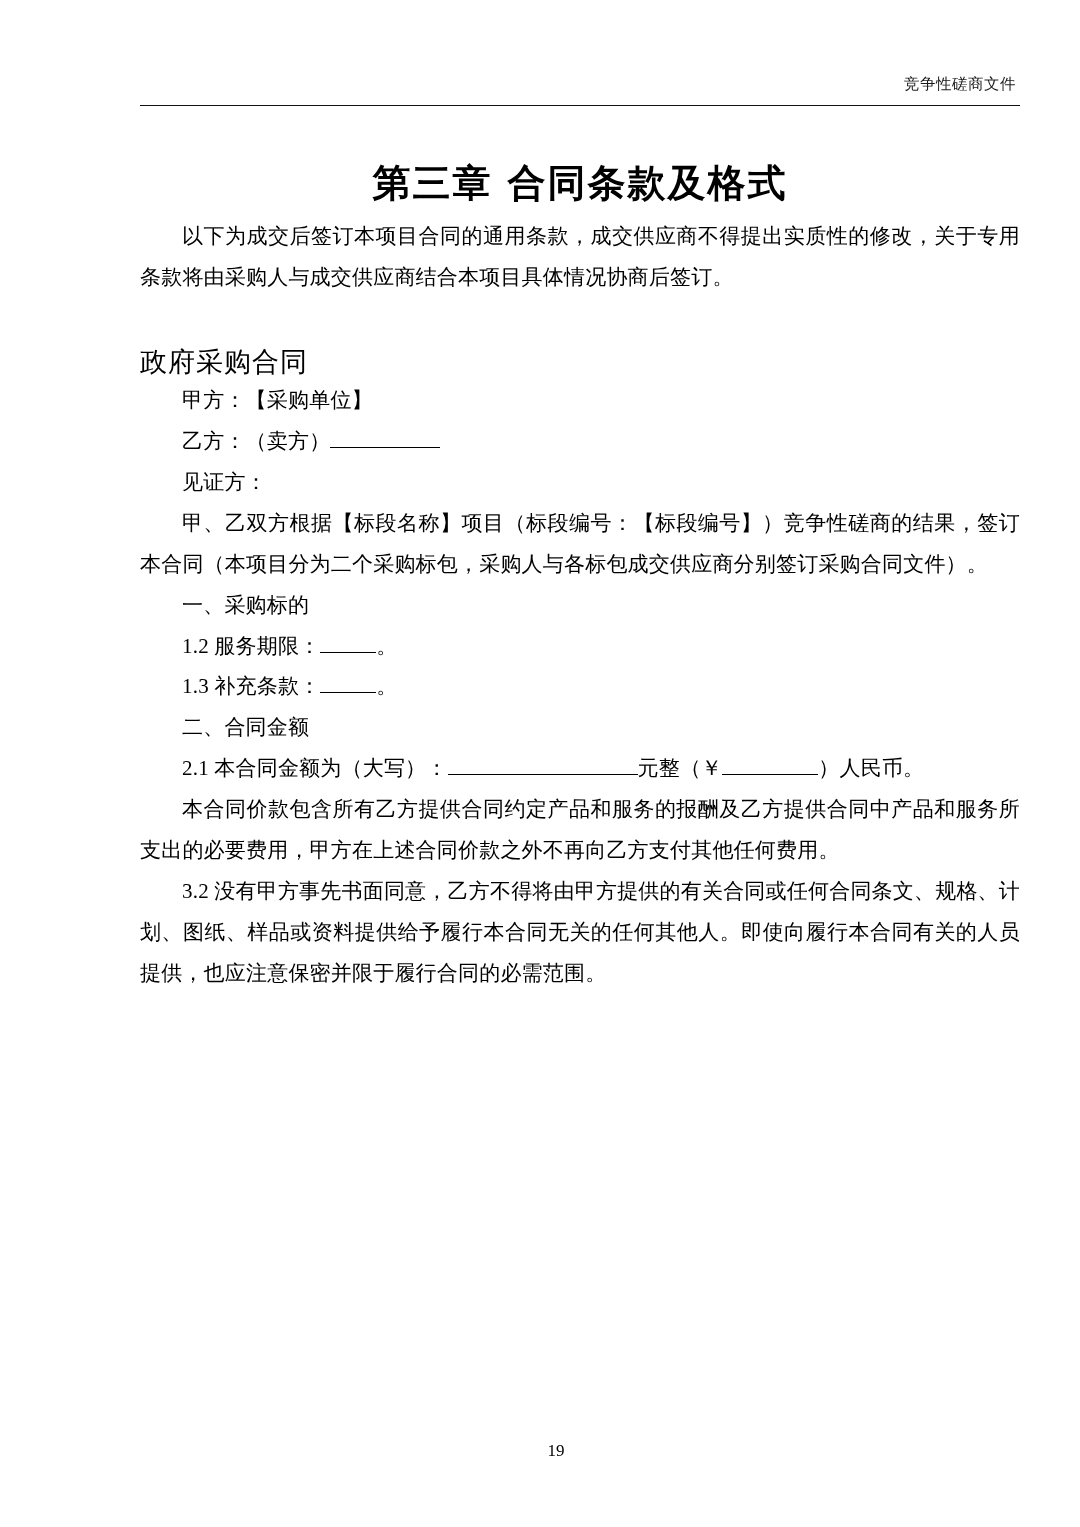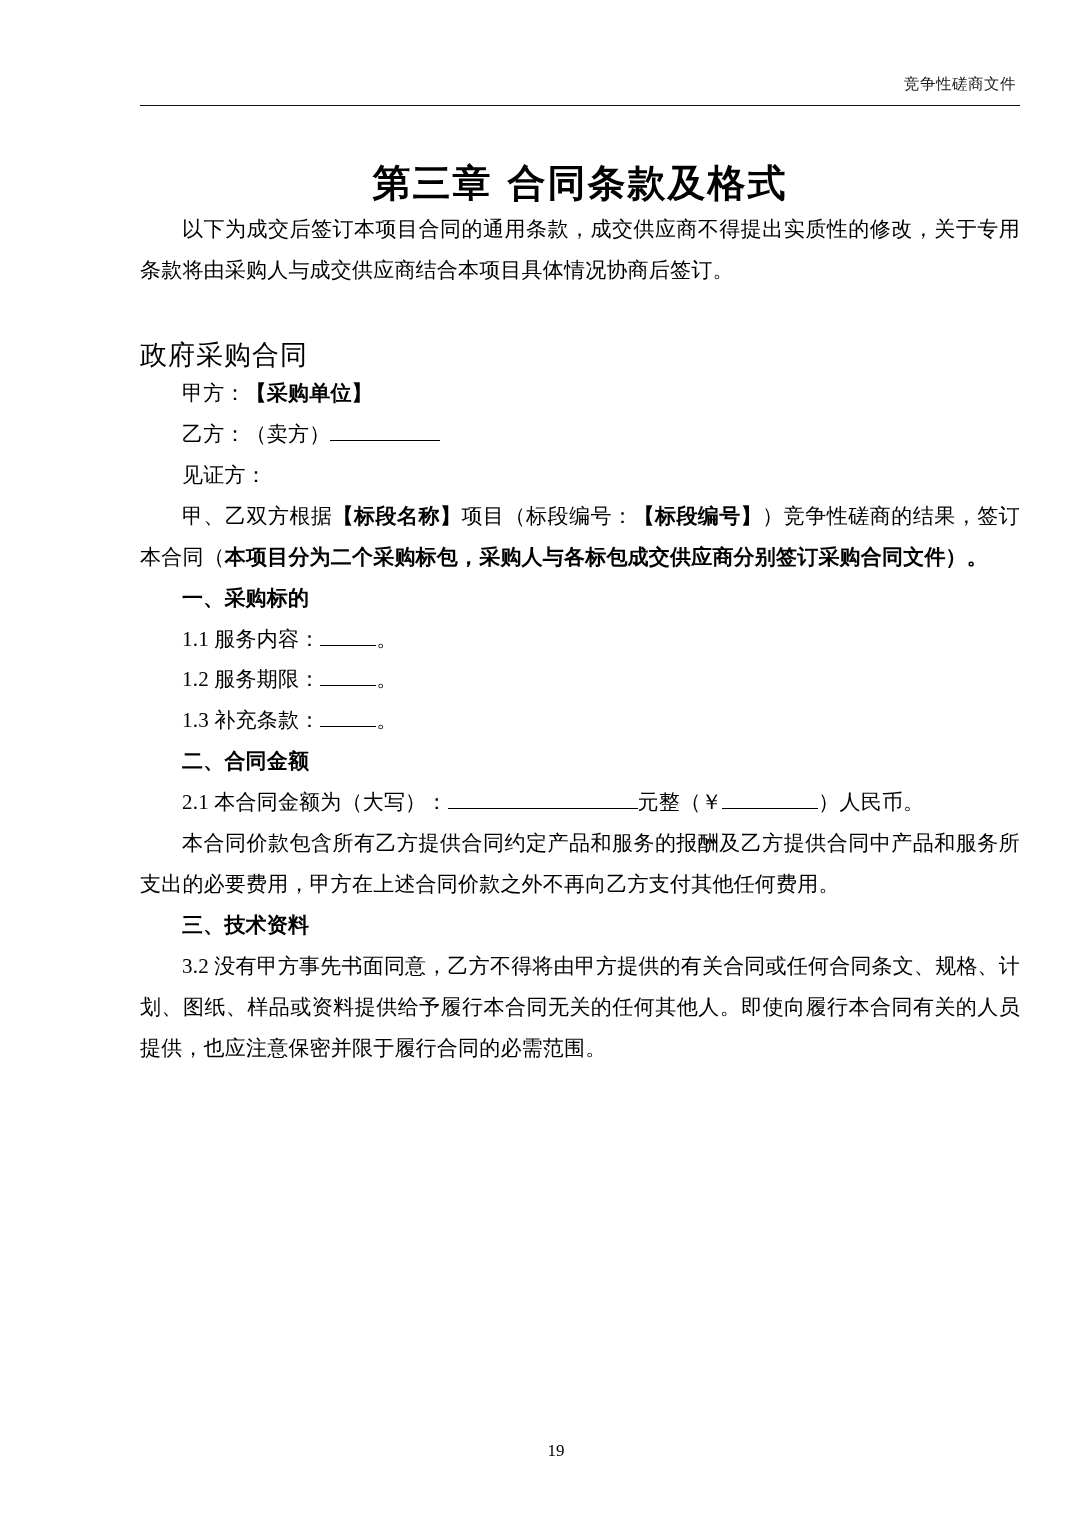--- a/index.html
+++ b/index.html
@@ -35,21 +35,21 @@
     border-top: 1.6px solid #111;
     margin: 10px 0 0 0;
     width: 100%;
   }
   .chapter-title {
     text-align: center;
     font-size: 38px;
     font-weight: bold;
     letter-spacing: 2px;
     margin-top: 52px;
-    margin-bottom: 0;
+    margin-bottom: 7px;
     font-family: "DejaVu Sans", "Liberation Sans", sans-serif;
   }
   .doc-title {
     text-align: left;
     font-size: 27px;
     font-weight: normal;
     margin-top: 46px;
     margin-bottom: 0;
     letter-spacing: 1px;
   }
@@ -60,21 +60,21 @@
     text-align: justify;
     text-justify: inter-ideograph;
     letter-spacing: 0.2px;
   }
   .indent {
     text-indent: 2em;
   }
   .gap-top-lg { margin-top: 28px; }
   .gap-top-md { margin-top: 16px; }
   .gap-top-sm { margin-top: 8px; }
-  b, .b { font-weight: bold; }
+  b, .b { font-weight: normal; }
   .ul-space {
     display: inline-block;
     border-bottom: 1.4px solid #000;
     vertical-align: baseline;
   }
   .u-short { width: 56px; }
   .u-mid { width: 96px; }
   .u-long { width: 190px; }
   .u-xlong { width: 110px; }
   .page-number {
@@ -113,40 +113,36 @@
   <p class="body indent">
     <span>见证方：</span>
   </p>
 
   <p class="body indent">
     <span>甲、乙双方根据</span><b>【标段名称】</b><span>项目（标段编号：</span><b>【标段编号】</b><span>）竞争性磋商的结果，签订本合同（</span><b>本项目分为二个采购标包，采购人与各标包成交供应商分别签订采购合同文件）。</b>
   </p>
 
   <p class="body indent gap-top-sm b">一、采购标的</p>
 
-  <p class="body indent">
-    <span>1.1 服务内容：</span><span class="ul-space u-short"></span><span>。</span>
-  </p>
 
   <p class="body indent">
     <span>1.2 服务期限：</span><span class="ul-space u-short"></span><span>。</span>
   </p>
 
   <p class="body indent">
     <span>1.3 补充条款：</span><span class="ul-space u-short"></span><span>。</span>
   </p>
 
   <p class="body indent b">二、合同金额</p>
 
   <p class="body indent">
     <span>2.1 本合同金额为（大写）：</span><span class="ul-space u-long"></span><span>元整（￥</span><span class="ul-space u-mid"></span><span>）人民币。</span>
   </p>
 
   <p class="body indent">本合同价款包含所有乙方提供合同约定产品和服务的报酬及乙方提供合同中产品和服务所支出的必要费用，甲方在上述合同价款之外不再向乙方支付其他任何费用。</p>
 
-  <p class="body indent b">三、技术资料</p>
 
 
   <p class="body indent">3.2 没有甲方事先书面同意，乙方不得将由甲方提供的有关合同或任何合同条文、规格、计划、图纸、样品或资料提供给予履行本合同无关的任何其他人。即使向履行本合同有关的人员提供，也应注意保密并限于履行合同的必需范围。</p>
 
   <div class="page-number">19</div>
 
 </div>
 
 </body></html>

